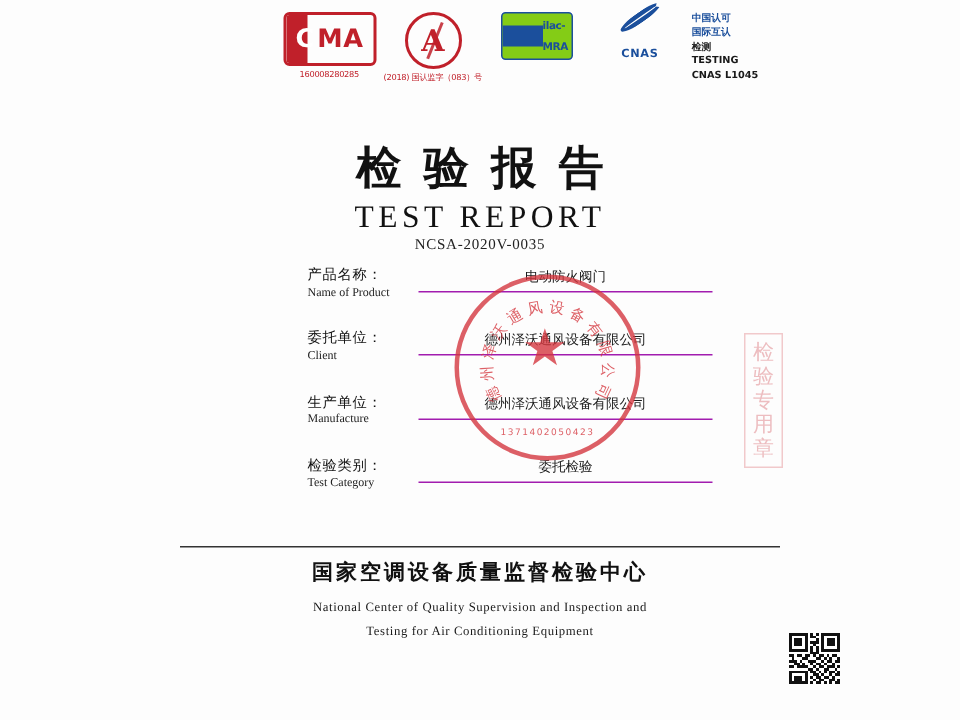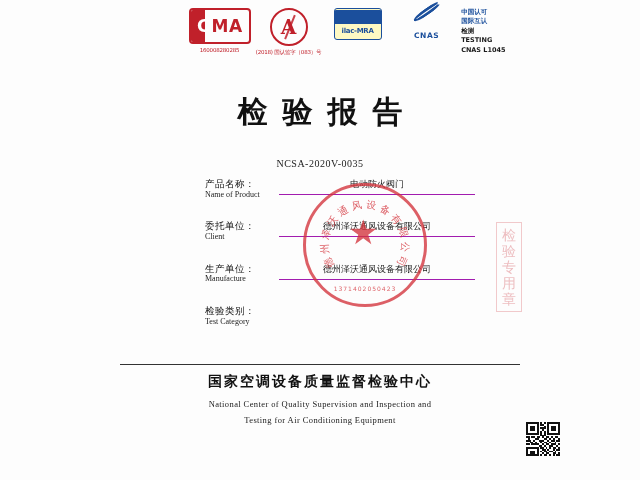--- a/index.html
+++ b/index.html
@@ -106,23 +106,23 @@
     transform: rotate(22deg);
     transform-origin: center;
     opacity: 0.85;
   }
   
   .ilac-badge {
     width: 46px;
     height: 30px;
     border: 1.5px solid #1b4f9c;
     border-radius: 3px;
-    background: #fef9c3;
+    background: #84cc16;
     display: flex;
-    flex-direction: column;
+    flex-direction: row;
     align-items: center;
     justify-content: center;
     overflow: hidden;
   }
   .ilac-top {
     width: 100%;
     height: 14px;
     background: #1b4f9c;
   }
   .ilac-text {
@@ -417,20 +417,21 @@
       <div class="blue">中国认可</div>
       <div class="blue">国际互认</div>
       <div>检测</div>
       <div>TESTING</div>
       <div>CNAS L1045</div>
     </div>
 
   </div>
 
   <div class="title-cn">检验报告</div>
+  <div class="title-en">TEST REPORT</div>
   <div class="report-no">NCSA-2020V-0035</div>
 
 
   <div class="fields">
 
     <div class="field-row">
       <div class="field-label">
         <div class="lab-cn">产品名称：</div>
         <div class="lab-en">Name of Product</div>
       </div>
@@ -451,20 +452,21 @@
         <div class="lab-en">Manufacture</div>
       </div>
       <div class="field-value">德州泽沃通风设备有限公司</div>
     </div>
 
     <div class="field-row">
       <div class="field-label">
         <div class="lab-cn">检验类别：</div>
         <div class="lab-en">Test Category</div>
       </div>
+      <div class="field-value">委托检验</div>
     </div>
 
   </div>
 
   <div class="seal">
     <div class="seal-star"></div>
     <div class="seal-top-text" id="seal-arc">
         <span style="transform: rotate(-115deg) translate(-50%, -47px);">德</span>
         <span style="transform: rotate(-94.0909deg) translate(-50%, -47px);">州</span>
         <span style="transform: rotate(-73.1818deg) translate(-50%, -47px);">泽</span>

